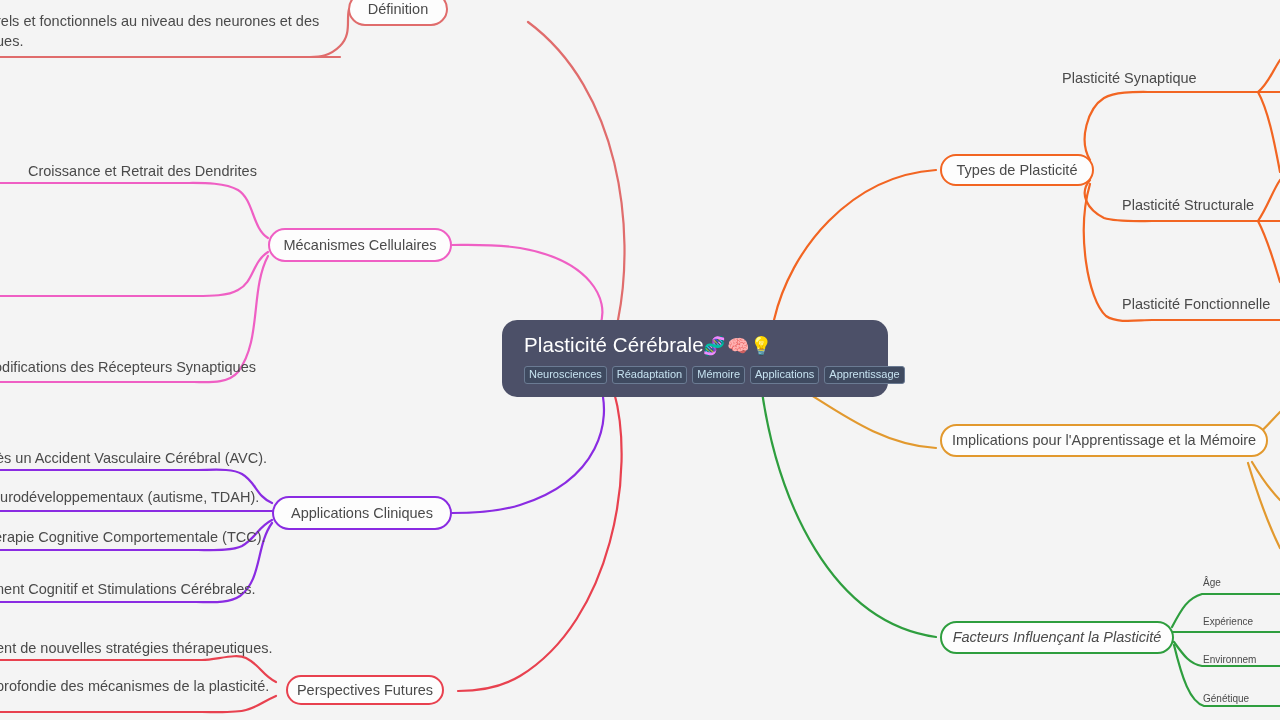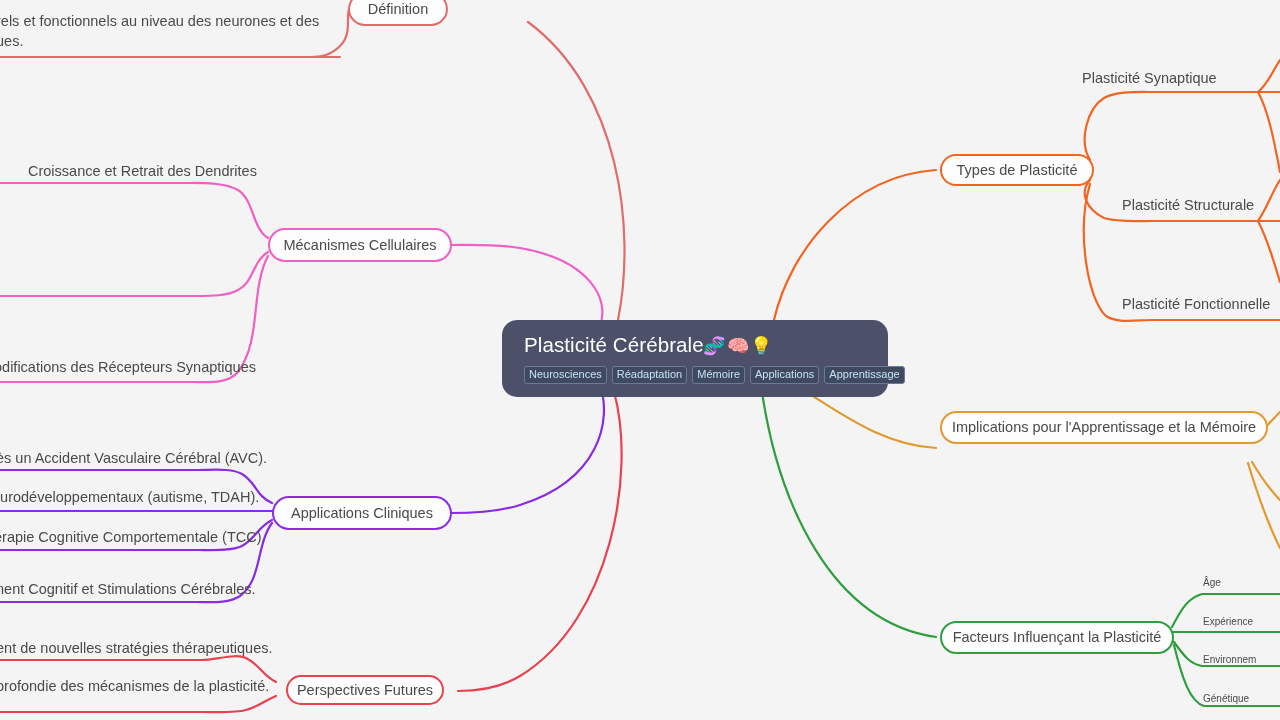--- a/index.html
+++ b/index.html
@@ -201,35 +201,35 @@
   <div class="leaf" style="left:-4px; top:639px;">
     <span>ent de nouvelles stratégies thérapeutiques.</span>
   </div>
   <div class="leaf" style="left:-4px; top:677px;">
     <span>profondie des mécanismes de la plasticité.</span>
   </div>
 
   <div class="pill" style="left:940px; top:154px; width:154px; height:32px; border-color:#f26522;">
     <span>Types de Plasticité</span>
   </div>
-  <div class="leaf" style="left:1062px; top:69px;margin-left:20px;">
+  <div class="leaf" style="left:1062px; top:69px;">
     <span>Plasticité Synaptique</span>
   </div>
   <div class="leaf" style="left:1122px; top:196px;">
     <span>Plasticité Structurale</span>
   </div>
   <div class="leaf" style="left:1122px; top:295px;">
     <span>Plasticité Fonctionnelle</span>
   </div>
 
-  <div class="pill" style="left:940px; top:411px; width:328px; height:33px; border-color:#e2992e;">
+  <div class="pill" style="left:940px; top:424px; width:328px; height:33px; border-color:#e2992e;">
     <span>Implications pour l'Apprentissage et la Mémoire</span>
   </div>
 
-  <div class="pill" style="left:940px; top:621px; width:234px; height:33px; border-color:#2e9e3e;">
+  <div class="pill" style="left:940px; top:621px; width:234px; height:33px; border-color:#2e9e3e;font-style:italic;">
     <span>Facteurs Influençant la Plasticité</span>
   </div>
   <div class="leaf small" style="left:1203px; top:574px;">
     <span>Âge</span>
   </div>
   <div class="leaf small" style="left:1203px; top:613px;">
     <span>Expérience</span>
   </div>
   <div class="leaf small" style="left:1203px; top:651px;text-align:right;">
     <span>Environnem</span>

